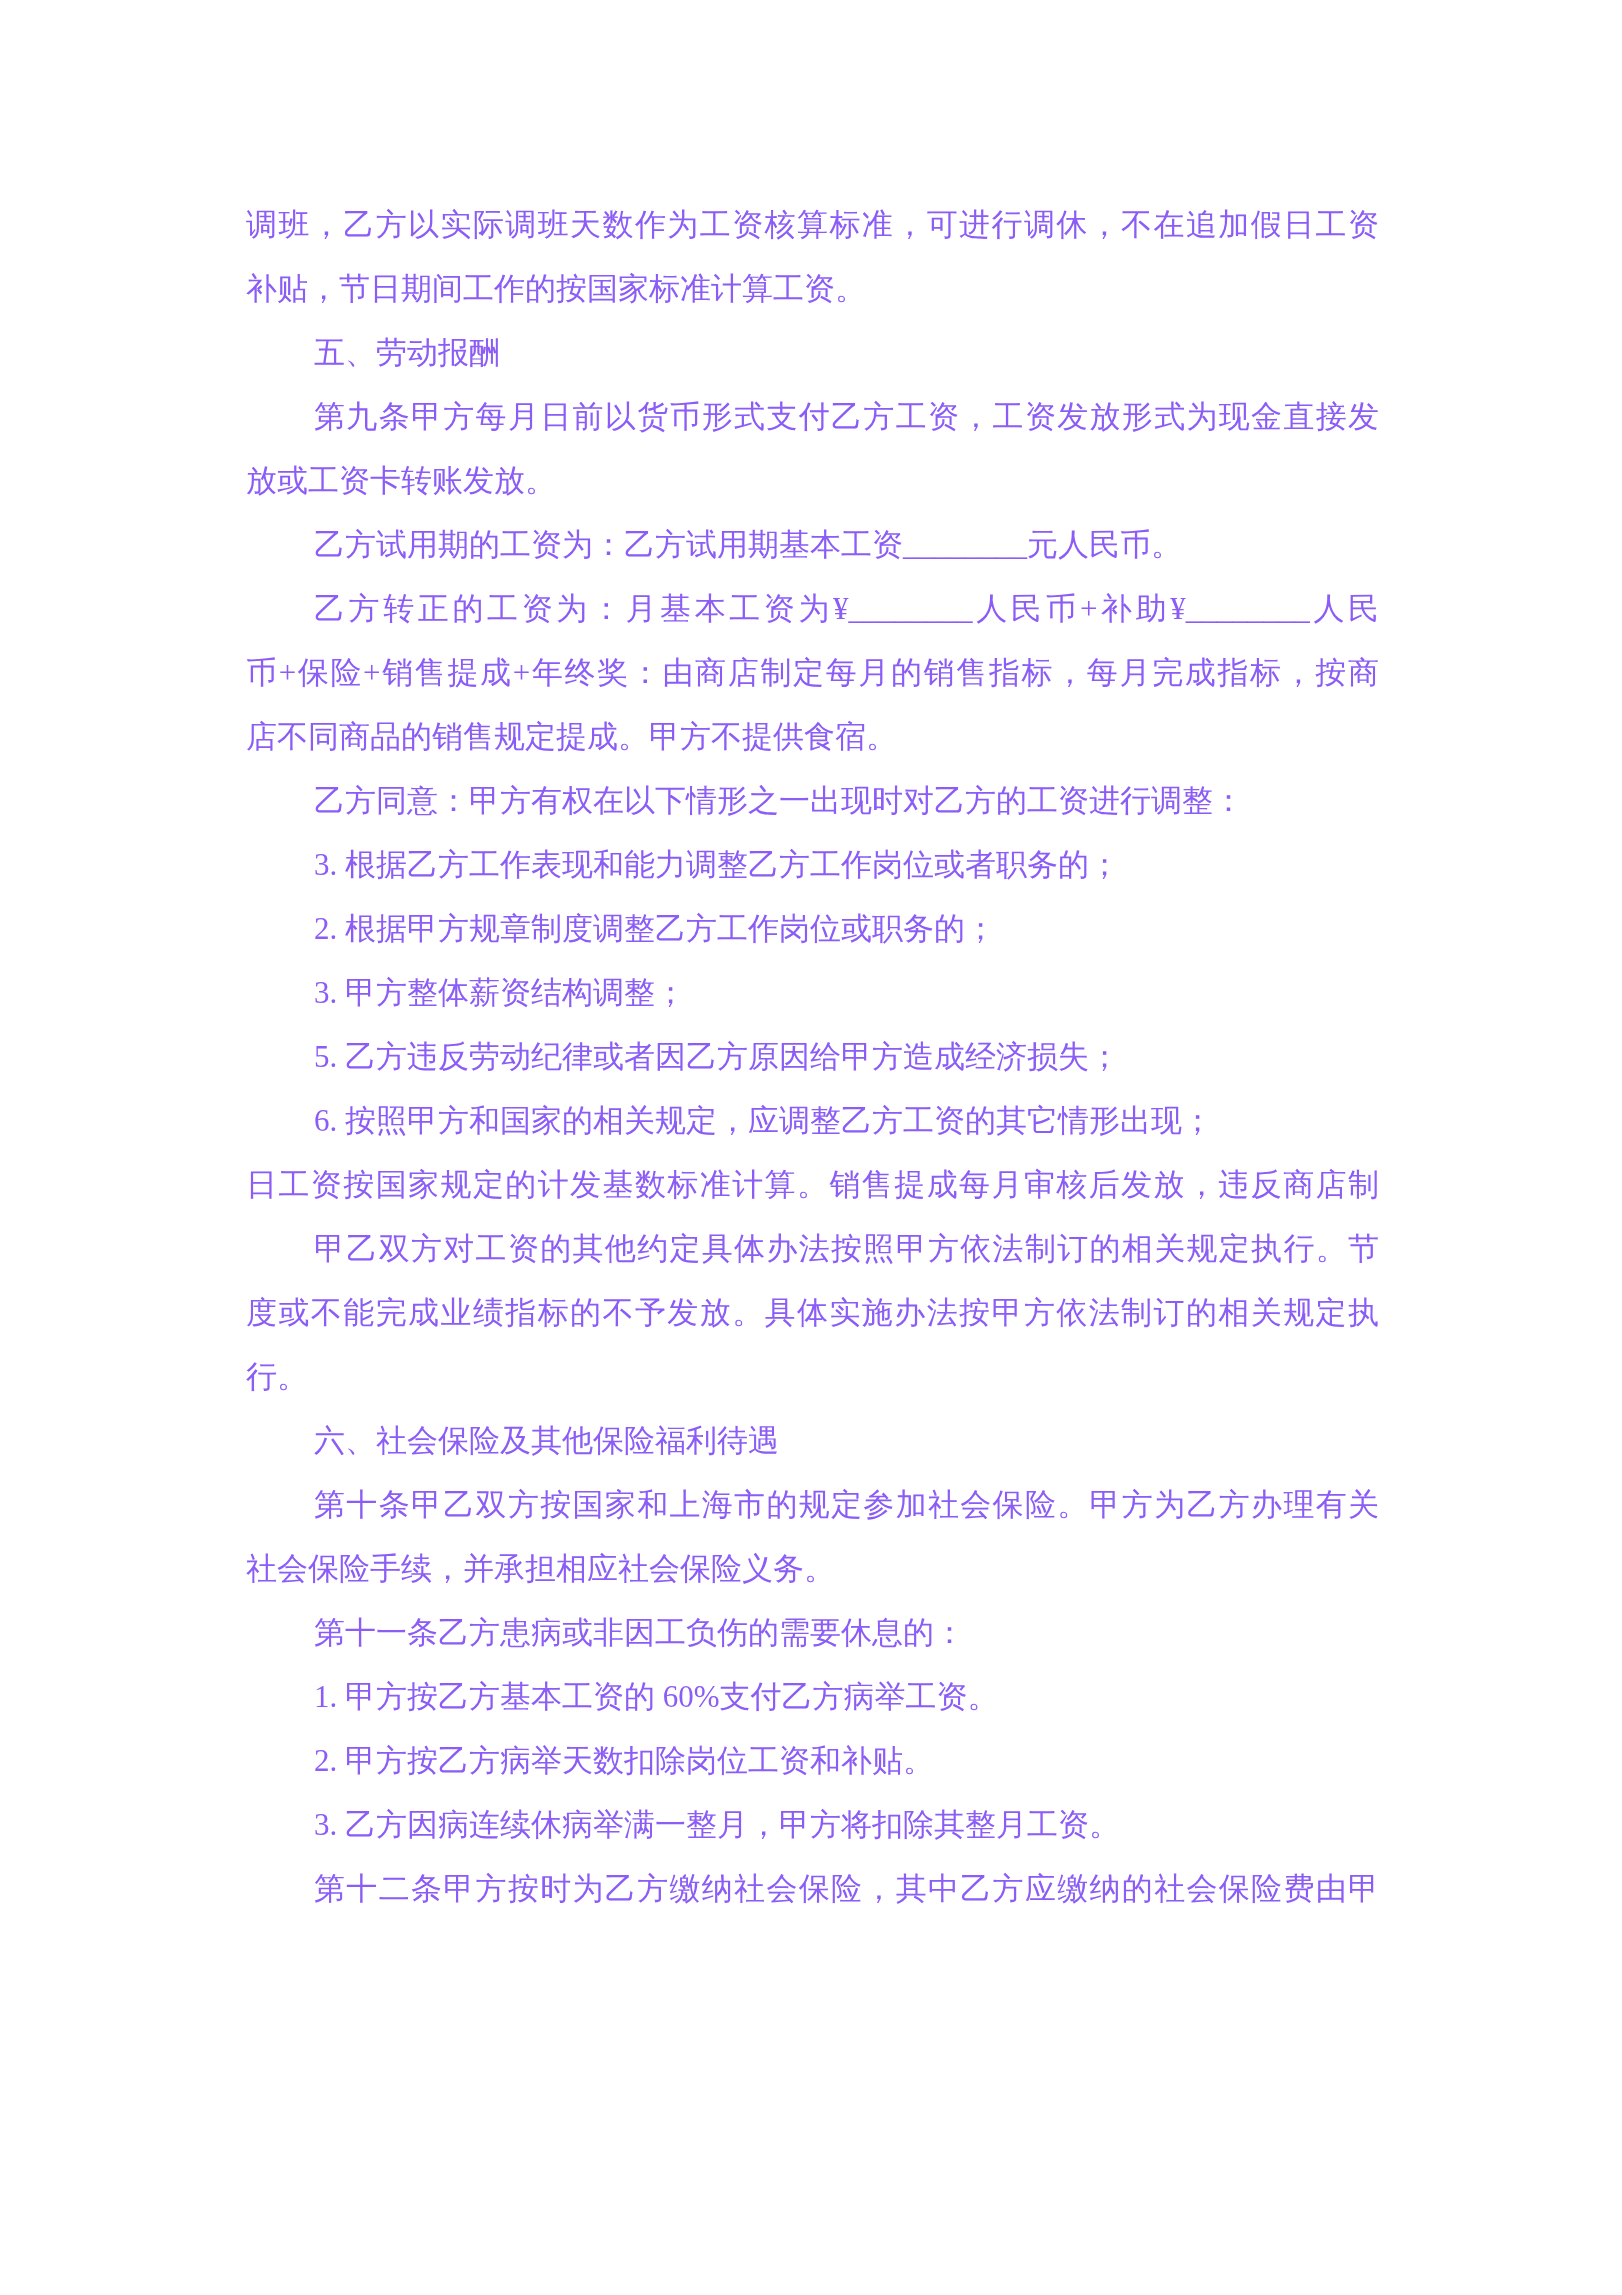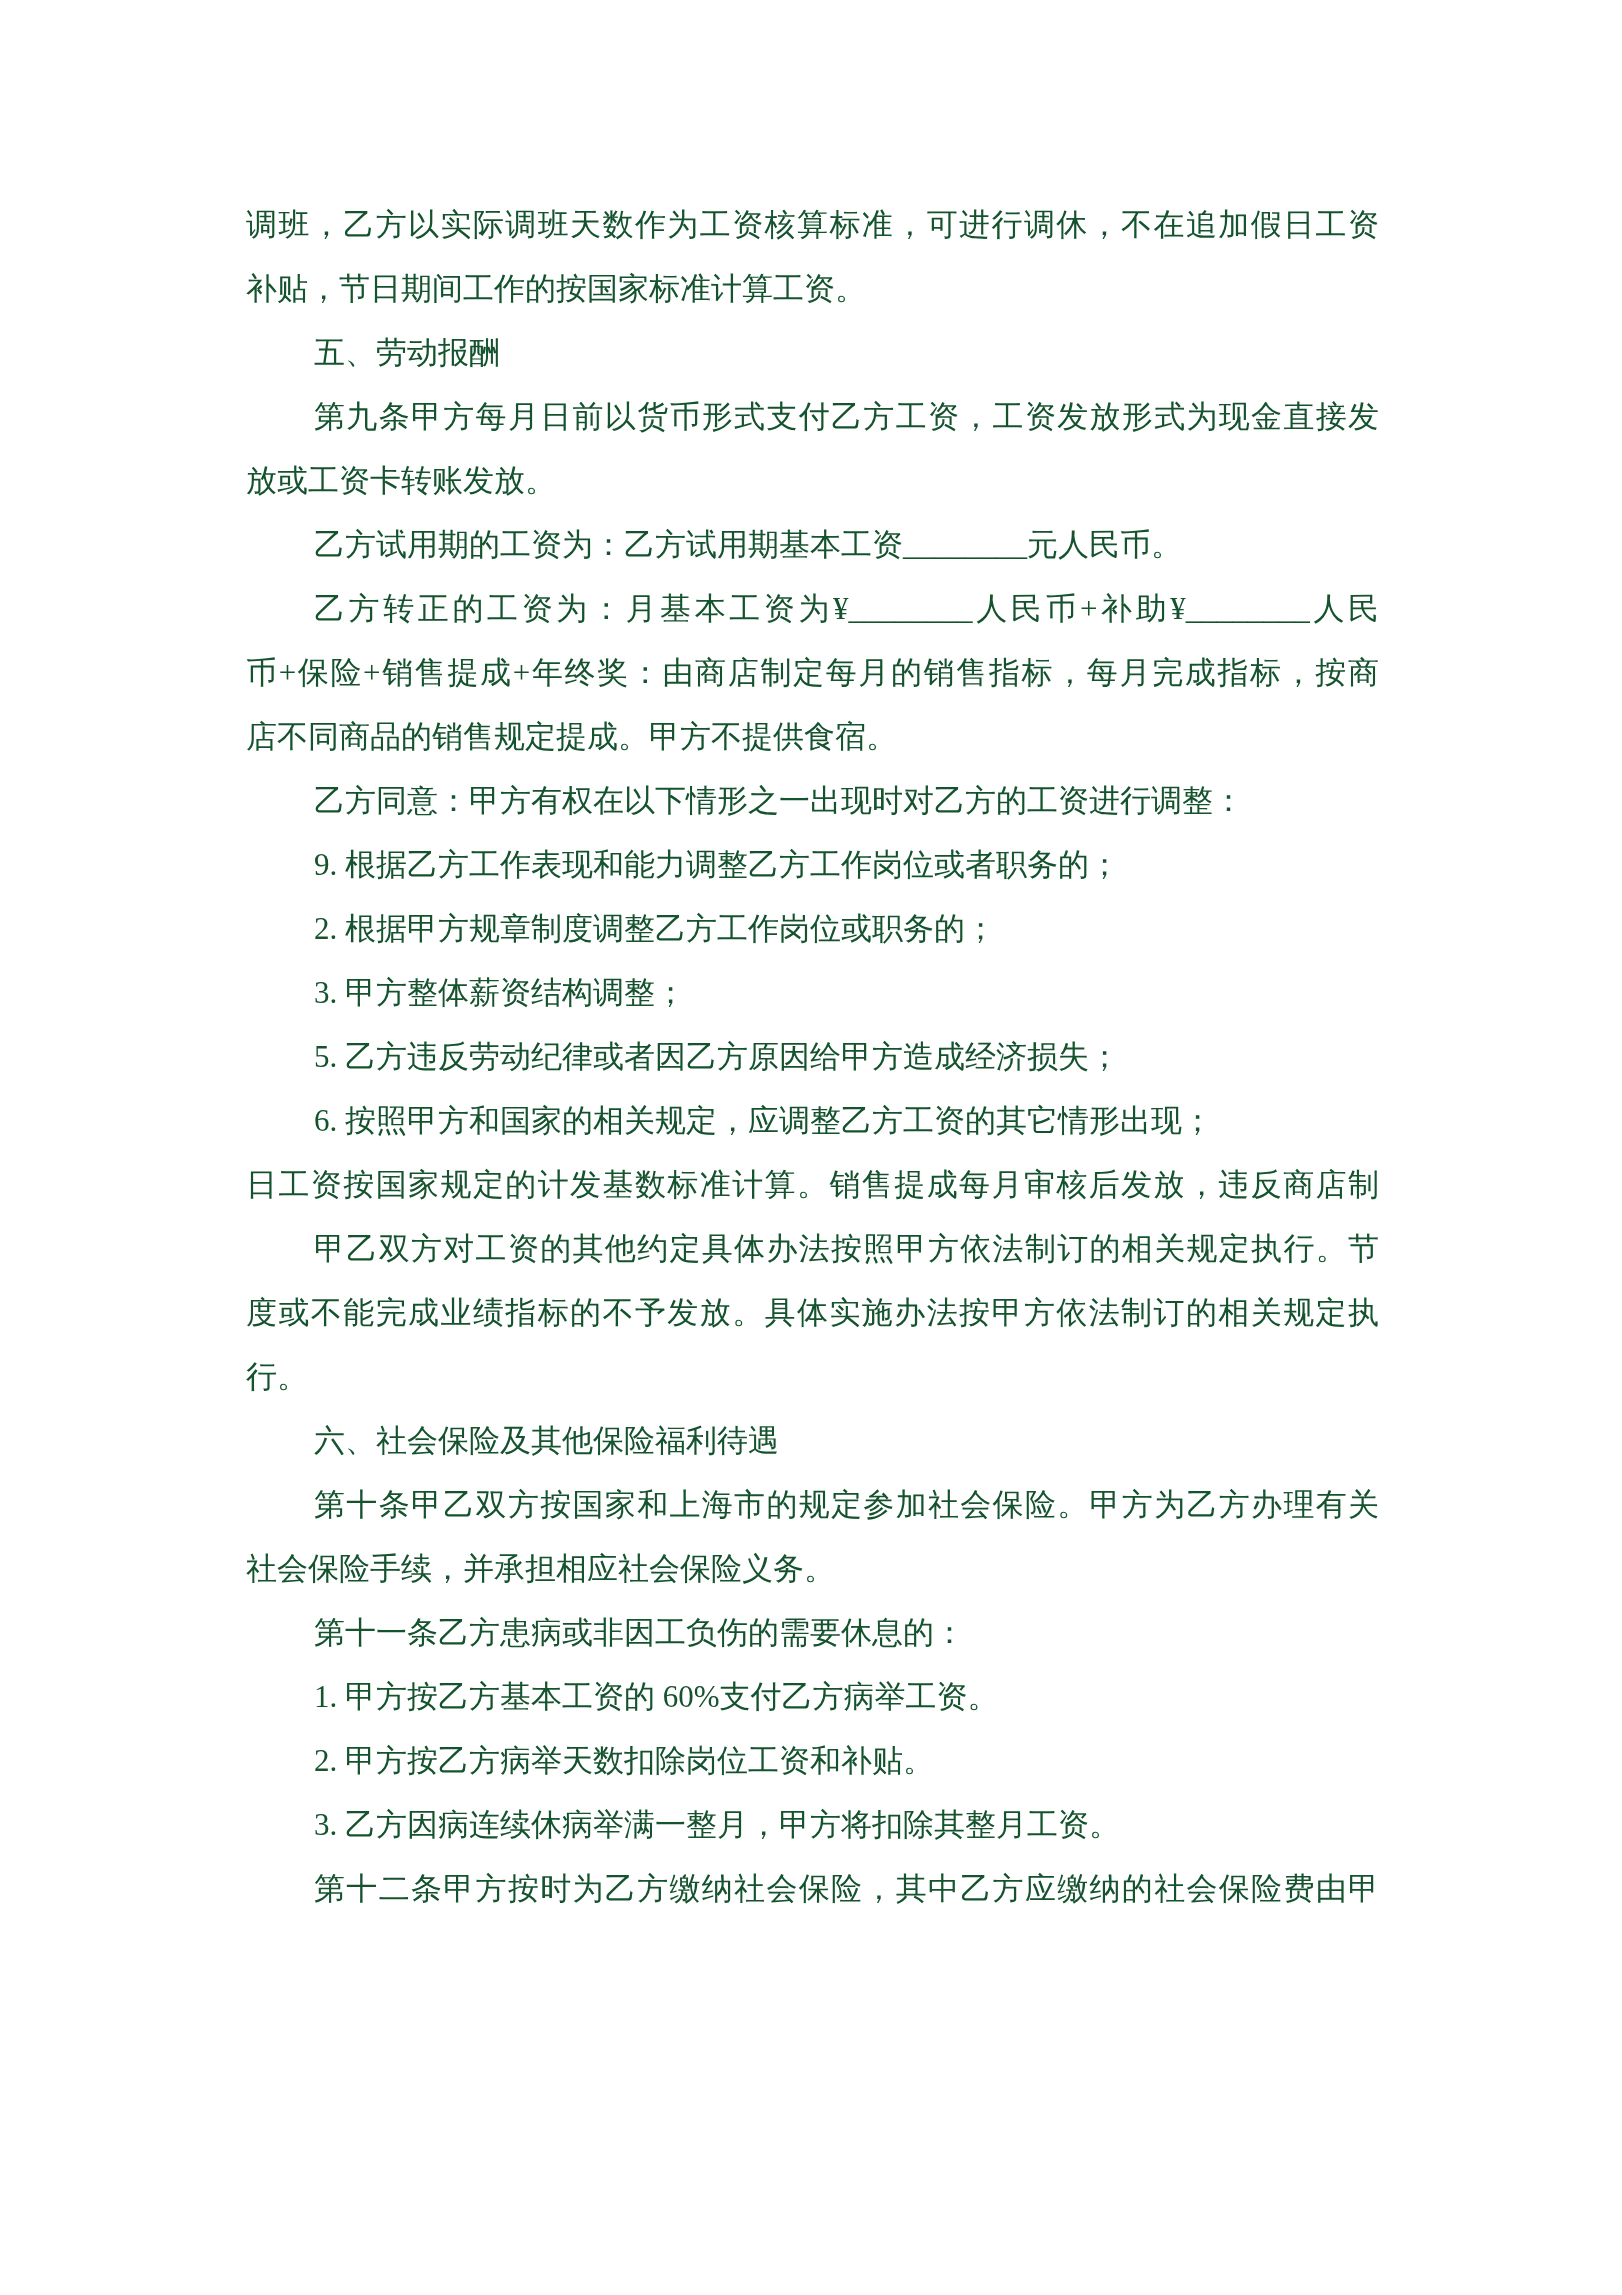--- a/index.html
+++ b/index.html
@@ -21,21 +21,21 @@
     color: #000000;
   }
   .text-block {
     position: absolute;
     left: 246px;
     top: 193px;
     width: 1133px;
     font-size: 31px;
     line-height: 64px;
     text-align: left;
-    color: #14532d;
+    color: #8b5cf6;
   }
   .line {
     white-space: nowrap;
     overflow: visible;
   }
   
   .line.fill {
     white-space: normal;
     text-align: justify;
     text-align-last: justify;
@@ -54,21 +54,21 @@
     <div class="line fill">调班，乙方以实际调班天数作为工资核算标准，可进行调休，不在追加假日工资</div>
     <div class="line">补贴，节日期间工作的按国家标准计算工资。</div>
     <div class="line indent">五、劳动报酬</div>
     <div class="line indent fill">第九条甲方每月日前以货币形式支付乙方工资，工资发放形式为现金直接发</div>
     <div class="line">放或工资卡转账发放。</div>
     <div class="line indent">乙方试用期的工资为：乙方试用期基本工资________元人民币。</div>
     <div class="line indent fill">乙方转正的工资为：月基本工资为¥________人民币+补助¥________人民</div>
     <div class="line fill">币+保险+销售提成+年终奖：由商店制定每月的销售指标，每月完成指标，按商</div>
     <div class="line">店不同商品的销售规定提成。甲方不提供食宿。</div>
     <div class="line indent">乙方同意：甲方有权在以下情形之一出现时对乙方的工资进行调整：</div>
-    <div class="line indent">9. 根据乙方工作表现和能力调整乙方工作岗位或者职务的；</div>
+    <div class="line indent">3. 根据乙方工作表现和能力调整乙方工作岗位或者职务的；</div>
     <div class="line indent">2. 根据甲方规章制度调整乙方工作岗位或职务的；</div>
     <div class="line indent">3. 甲方整体薪资结构调整；</div>
     <div class="line indent">5. 乙方违反劳动纪律或者因乙方原因给甲方造成经济损失；</div>
     <div class="line indent">6. 按照甲方和国家的相关规定，应调整乙方工资的其它情形出现；</div>
     <div class="line fill">日工资按国家规定的计发基数标准计算。销售提成每月审核后发放，违反商店制</div>
     <div class="line indent fill">甲乙双方对工资的其他约定具体办法按照甲方依法制订的相关规定执行。节</div>
     <div class="line fill">度或不能完成业绩指标的不予发放。具体实施办法按甲方依法制订的相关规定执</div>
     <div class="line">行。</div>
     <div class="line indent">六、社会保险及其他保险福利待遇</div>
     <div class="line indent fill">第十条甲乙双方按国家和上海市的规定参加社会保险。甲方为乙方办理有关</div>

